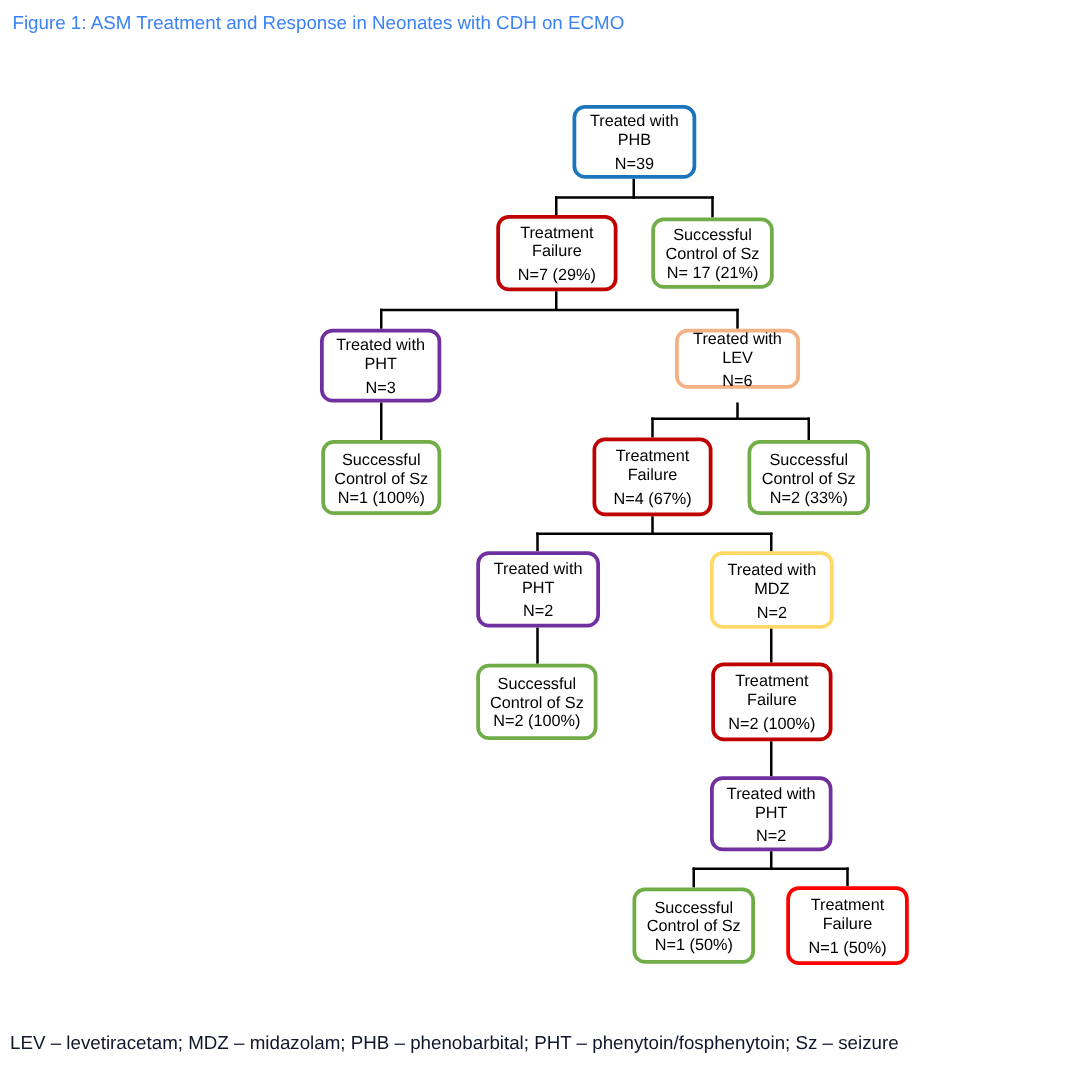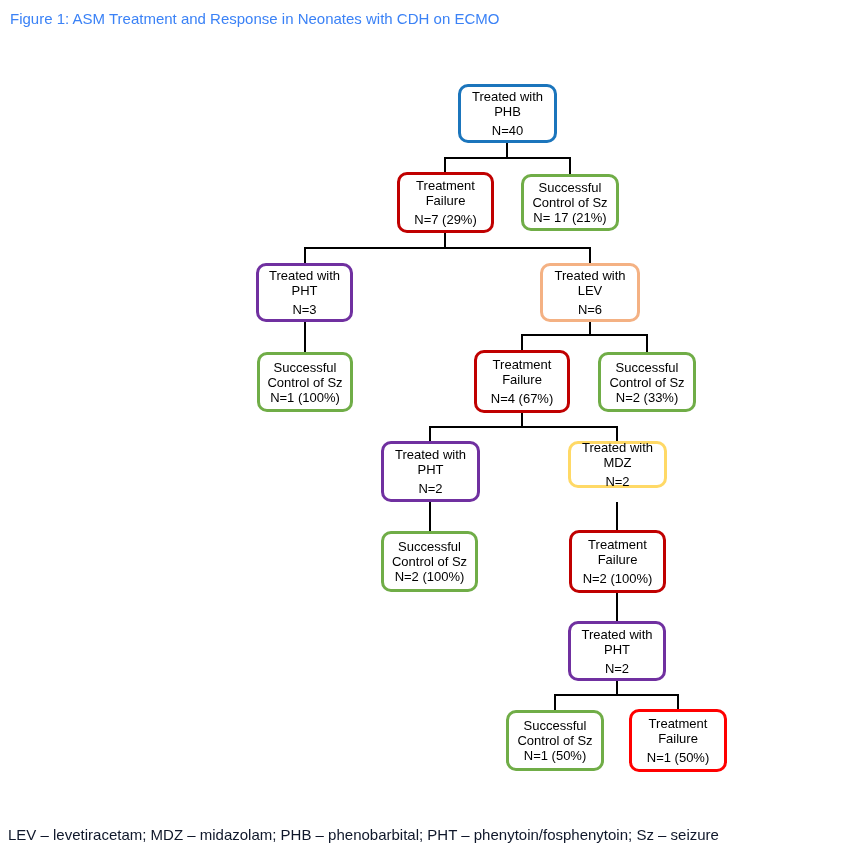--- a/index.html
+++ b/index.html
@@ -59,39 +59,39 @@
 <body>
 
 <div id="page">
 
   <div class="fig-title">Figure 1: ASM Treatment and Response in Neonates with CDH on ECMO</div>
 
   <div>
 
     <div class="node" style="left: 458px; top: 84px; width: 99px; height: 59px; border-color: rgb(27, 117, 188);">
       <div class="label">Treated with PHB</div>
-      <div class="value">N=40</div>
+      <div class="value">N=39</div>
     </div>
 
     <div class="node" style="left: 397px; top: 172px; width: 97px; height: 61px; border-color: rgb(192, 0, 0);">
       <div class="label">Treatment Failure</div>
       <div class="value">N=7 (29%)</div>
     </div>
 
     <div class="node" style="left: 521px; top: 174px; width: 98px; height: 57px; border-color: rgb(112, 173, 71);">
       <div class="label">Successful Control of Sz</div>
       <div class="value" style="margin-top:0;">N= 17 (21%)</div>
     </div>
 
     <div class="node" style="left: 256px; top: 263px; width: 97px; height: 59px; border-color: rgb(112, 48, 160);">
       <div class="label">Treated with PHT</div>
       <div class="value">N=3</div>
     </div>
 
-    <div class="node" style="left: 540px; top: 263px; width: 100px; height: 59px; border-color: rgb(244, 177, 131);">
+    <div class="node" style="left: 540px; top: 263px; width: 100px; height: 48px; border-color: rgb(244, 177, 131);">
       <div class="label">Treated with LEV</div>
       <div class="value">N=6</div>
     </div>
 
     <div class="node" style="left: 257px; top: 352px; width: 96px; height: 60px; border-color: rgb(112, 173, 71);">
       <div class="label">Successful Control of Sz</div>
       <div class="value" style="margin-top:0;">N=1 (100%)</div>
     </div>
 
     <div class="node" style="left: 474px; top: 350px; width: 96px; height: 63px; border-color: rgb(192, 0, 0);">
@@ -102,21 +102,21 @@
     <div class="node" style="left: 598px; top: 352px; width: 98px; height: 60px; border-color: rgb(112, 173, 71);">
       <div class="label">Successful Control of Sz</div>
       <div class="value" style="margin-top:0;">N=2 (33%)</div>
     </div>
 
     <div class="node" style="left: 381px; top: 441px; width: 99px; height: 61px; border-color: rgb(112, 48, 160);">
       <div class="label">Treated with PHT</div>
       <div class="value">N=2</div>
     </div>
 
-    <div class="node" style="left: 568px; top: 441px; width: 99px; height: 47px; border-color: rgb(255, 217, 102);">
+    <div class="node" style="left: 568px; top: 441px; width: 99px; height: 62px; border-color: rgb(255, 217, 102);">
       <div class="label">Treated with MDZ</div>
       <div class="value">N=2</div>
     </div>
 
     <div class="node" style="left: 381px; top: 531px; width: 97px; height: 61px; border-color: rgb(112, 173, 71);">
       <div class="label">Successful Control of Sz</div>
       <div class="value" style="margin-top:0;">N=2 (100%)</div>
     </div>
 
     <div class="node" style="left: 569px; top: 530px; width: 97px; height: 63px; border-color: rgb(192, 0, 0);">

